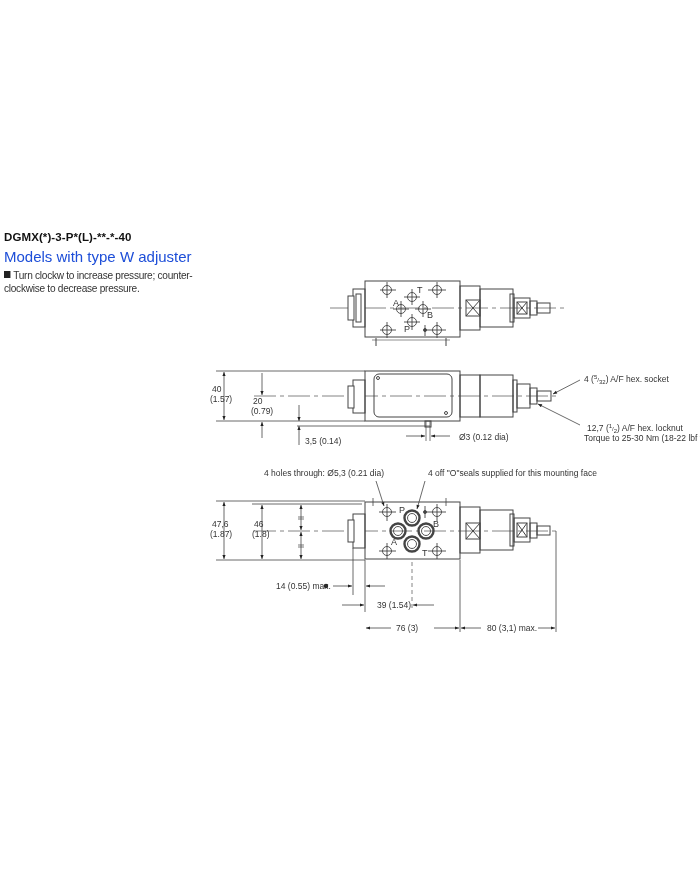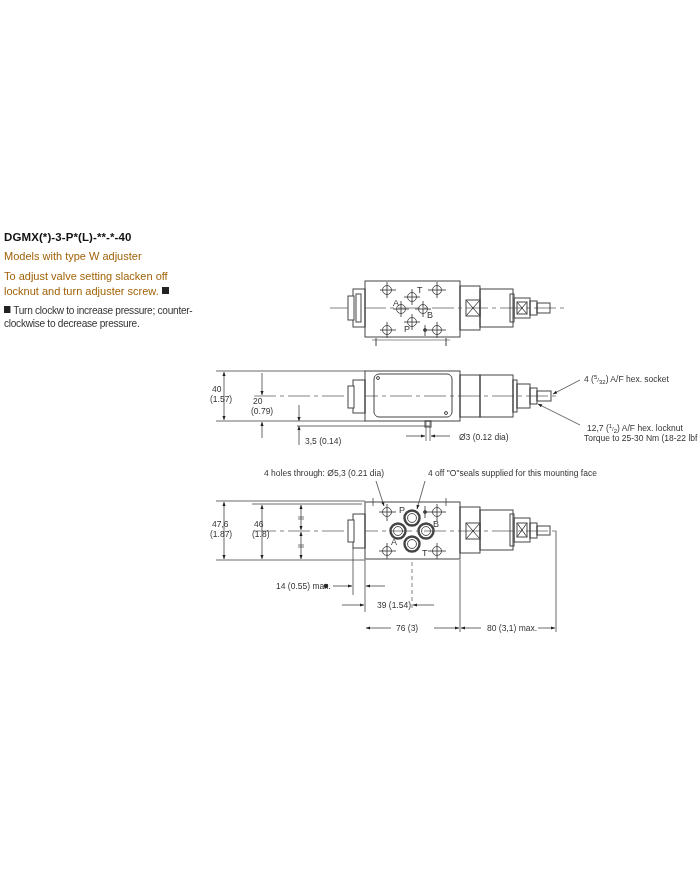--- a/index.html
+++ b/index.html
@@ -1,31 +1,30 @@
 <!DOCTYPE html>
 <html><head>
 <meta charset="utf-8">
 <style>
   html, body { margin:0; padding:0; background:#ffffff; }
   body { width:700px; height:869px; position:relative; overflow:hidden; font-family:"Liberation Sans", sans-serif; color:#333; }
   .textcol { position:absolute; left:4px; top:231px; width:190px; }
   .heading { font-family:"Liberation Sans", sans-serif; font-weight:bold; font-size:11.5px; color:#111; letter-spacing:0.1px; margin:0 0 6px 0; }
-  .p1 { font-size:11px; line-height:15.5px; color:#a16207; margin:0 0 4px 0; }
+  .p1 { font-size:15px; line-height:15.5px; color:#1d4ed8; margin:0 0 4px 0; }
   .note { font-family:"Liberation Sans", sans-serif; font-size:11px; line-height:13.5px; color:#333; margin:0 0 5px 0; letter-spacing:-0.3px; transform:scaleX(0.92); transform-origin:left; width:210px; }
   .bullet { display:inline-block; width:7px; height:7px; background:#222; margin-right:3px; vertical-align:1px; }
   svg.draw { position:absolute; left:0; top:0; }
   svg text { font-family:"Liberation Sans", sans-serif; fill:#333; }
 </style>
 </head>
 <body>
 
 <div class="textcol">
   <div class="heading">DGMX(*)-3-P*(L)-**-*-40</div>
   <div class="p1">Models with type W adjuster</div>
-  <div class="p1"><span>To adjust valve setting slacken off locknut and turn adjuster screw.</span> <span class="bullet"></span></div>
   <div class="note"><span class="bullet"></span><span>Turn clockw to increase pressure; counter-clockwise to decrease pressure.</span></div>
 </div>
 
 <svg class="draw" width="700" height="869" viewBox="0 0 700 869">
   <defs>
     <marker id="ar" viewBox="0 0 10 10" refX="10" refY="5" markerWidth="7" markerHeight="5" orient="auto-start-reverse">
       <path d="M0,1 L10,5 L0,9 z" fill="#222"></path>
     </marker>
   </defs>
 

